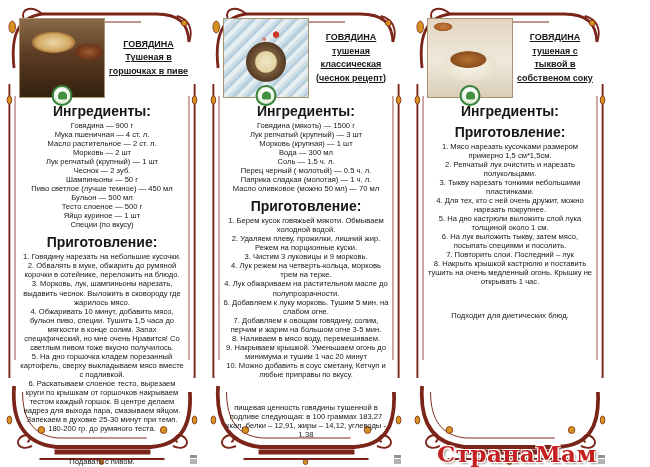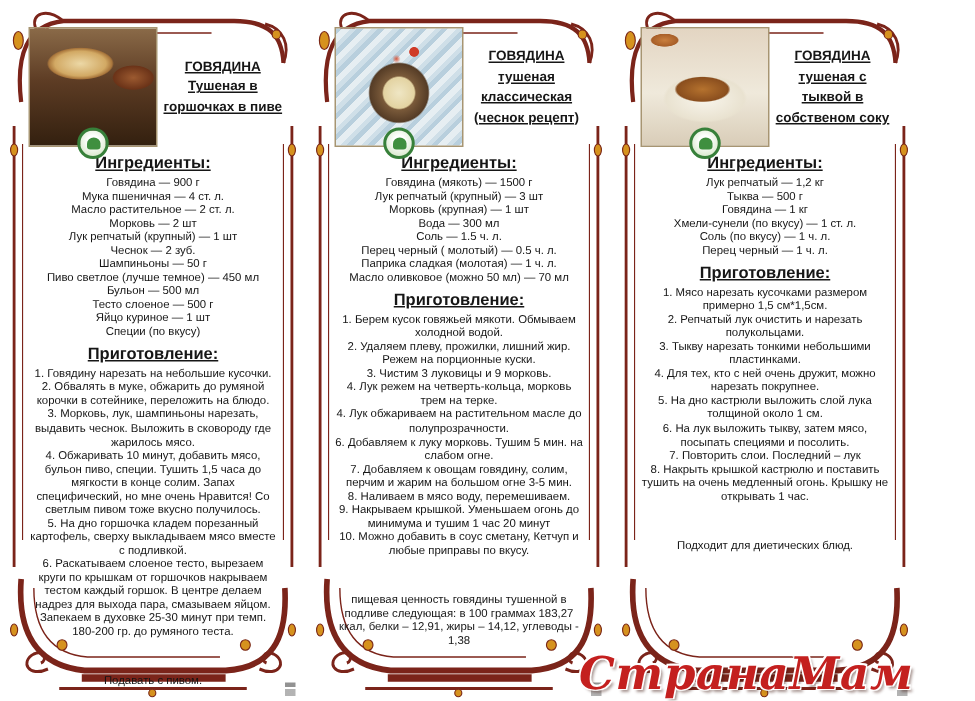--- a/index.html
+++ b/index.html
@@ -35,31 +35,31 @@
     width:21px;height:21px;border-radius:50%;
     background:radial-gradient(circle at 50% 40%, #ffffff 25%, #ddebd2 75%);
     border:2px solid #37803a;box-sizing:border-box;
   }
   .badge::before{
     content:"";position:absolute;left:50%;top:50%;transform:translate(-50%,-55%);
     width:9px;height:8px;background:#3f8f3f;border-radius:50% 50% 25% 25%;
   }
   .title{flex:1 1 auto;padding-left:4px;font-weight:bold;font-size:9px;line-height:1.5;}
   .tline{text-decoration:underline;white-space:nowrap;}
-  .h{font-size:11px;font-weight:bold;text-decoration:underline;margin:5px 0 2px 0;}
+  .h{font-size:14px;font-weight:bold;margin:5px 0 2px 0;}
   .line{font-size:7.6px;line-height:1.19;}
   .notes{margin-top:24px;}
   .tiny-stamp{
     position:absolute;right:7px;bottom:3px;width:7px;height:9px;z-index:3;opacity:.75;
     background:linear-gradient(180deg,#6e6e6e 0 3px, rgba(0,0,0,0) 3px 4px, #9a9a9a 4px 9px);
   }
   .watermark{
-    position:absolute;right:3px;bottom:0px;z-index:6;
-    font-family:"DejaVu Serif", serif;font-style:italic;font-weight:bold;
-    font-size:30px;color:#c4201f;letter-spacing:0.5px;
+    position:absolute;right:15px;bottom:0px;z-index:6;
+    font-family:"DejaVu Serif", serif;font-weight:bold;
+    font-size:23px;color:#c4201f;letter-spacing:0.5px;
     text-shadow:-1px -1px 0 #fff, 1px -1px 0 #fff, -1px 1px 0 #fff, 1px 1px 0 #fff, 2px 2px 2px rgba(60,20,10,.45);
   }
 </style>
 </head>
 <body>
 
 <svg width="0" height="0" style="position:absolute" aria-hidden="true">
   <symbol id="ornframe" viewBox="0 0 217 467" preserveAspectRatio="none">
     <g fill="none" stroke="#7b241a">
       <path d="M15,68 C11,36 19,17 45,14 L166,14 C190,14 200,23 201,42" stroke-width="3"></path>
@@ -205,29 +205,20 @@
         </div>
         <div class="title">
 
         <div class="tline">ГОВЯДИНА</div>
             <div class="tline">тушеная с</div>
             <div class="tline">тыквой в</div>
             <div class="tline">собственом соку</div>
           </div>
       </div>
       <div class="h">Ингредиенты:</div>
-      <div>
-
-      <div class="line">Лук репчатый — 1,2 кг</div>
-          <div class="line">Тыква — 500 г</div>
-          <div class="line">Говядина — 1 кг</div>
-          <div class="line">Хмели-сунели (по вкусу) — 1 ст. л.</div>
-          <div class="line">Соль (по вкусу) — 1 ч. л.</div>
-          <div class="line">Перец черный — 1 ч. л.</div>
-        </div>
       <div class="h">Приготовление:</div>
       <div>
 
       <div class="line">1. Мясо нарезать кусочками размером примерно 1,5 см*1,5см.</div>
           <div class="line">2. Репчатый лук очистить и нарезать полукольцами.</div>
           <div class="line">3. Тыкву нарезать тонкими небольшими пластинками.</div>
           <div class="line">4. Для тех, кто с ней очень дружит, можно нарезать покрупнее.</div>
           <div class="line">5. На дно кастрюли выложить слой лука толщиной около 1 см.</div>
           <div class="line">6. На лук выложить тыкву, затем мясо, посыпать специями и посолить.</div>
           <div class="line">7. Повторить слои. Последний – лук</div>

